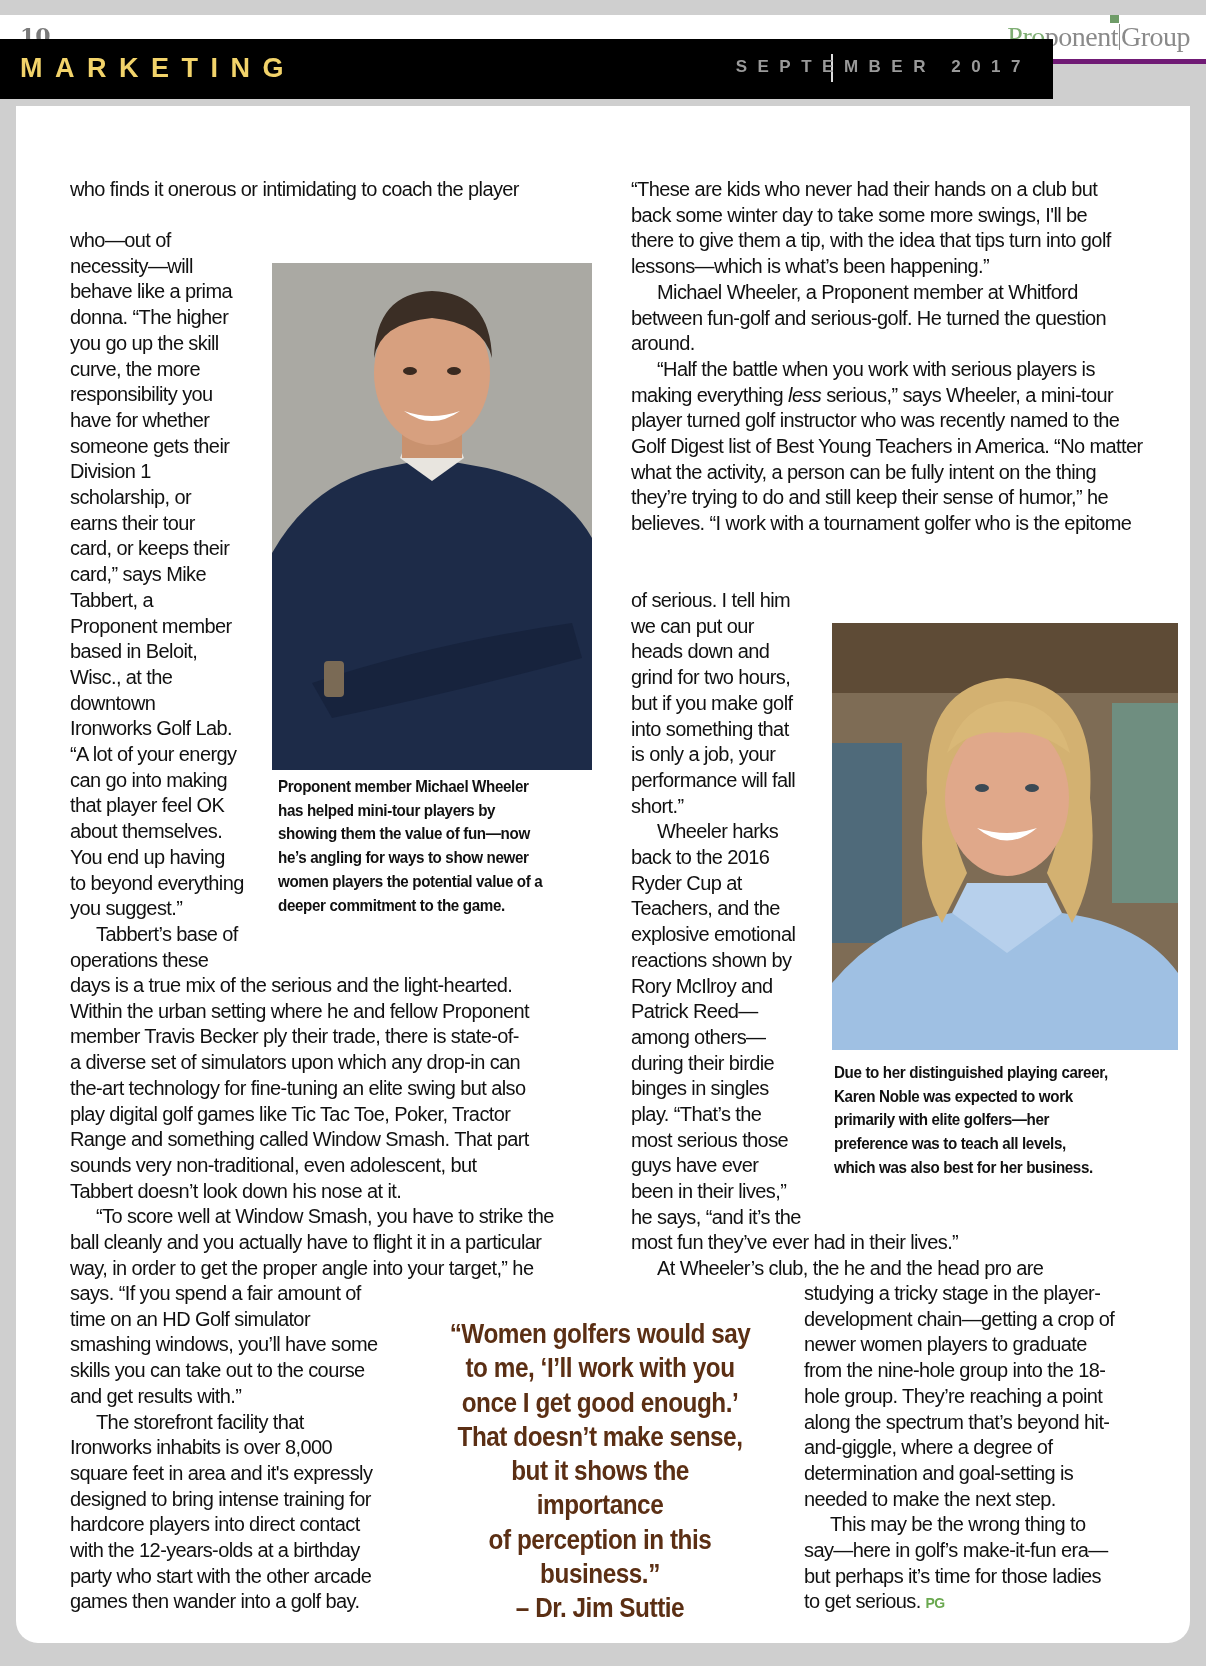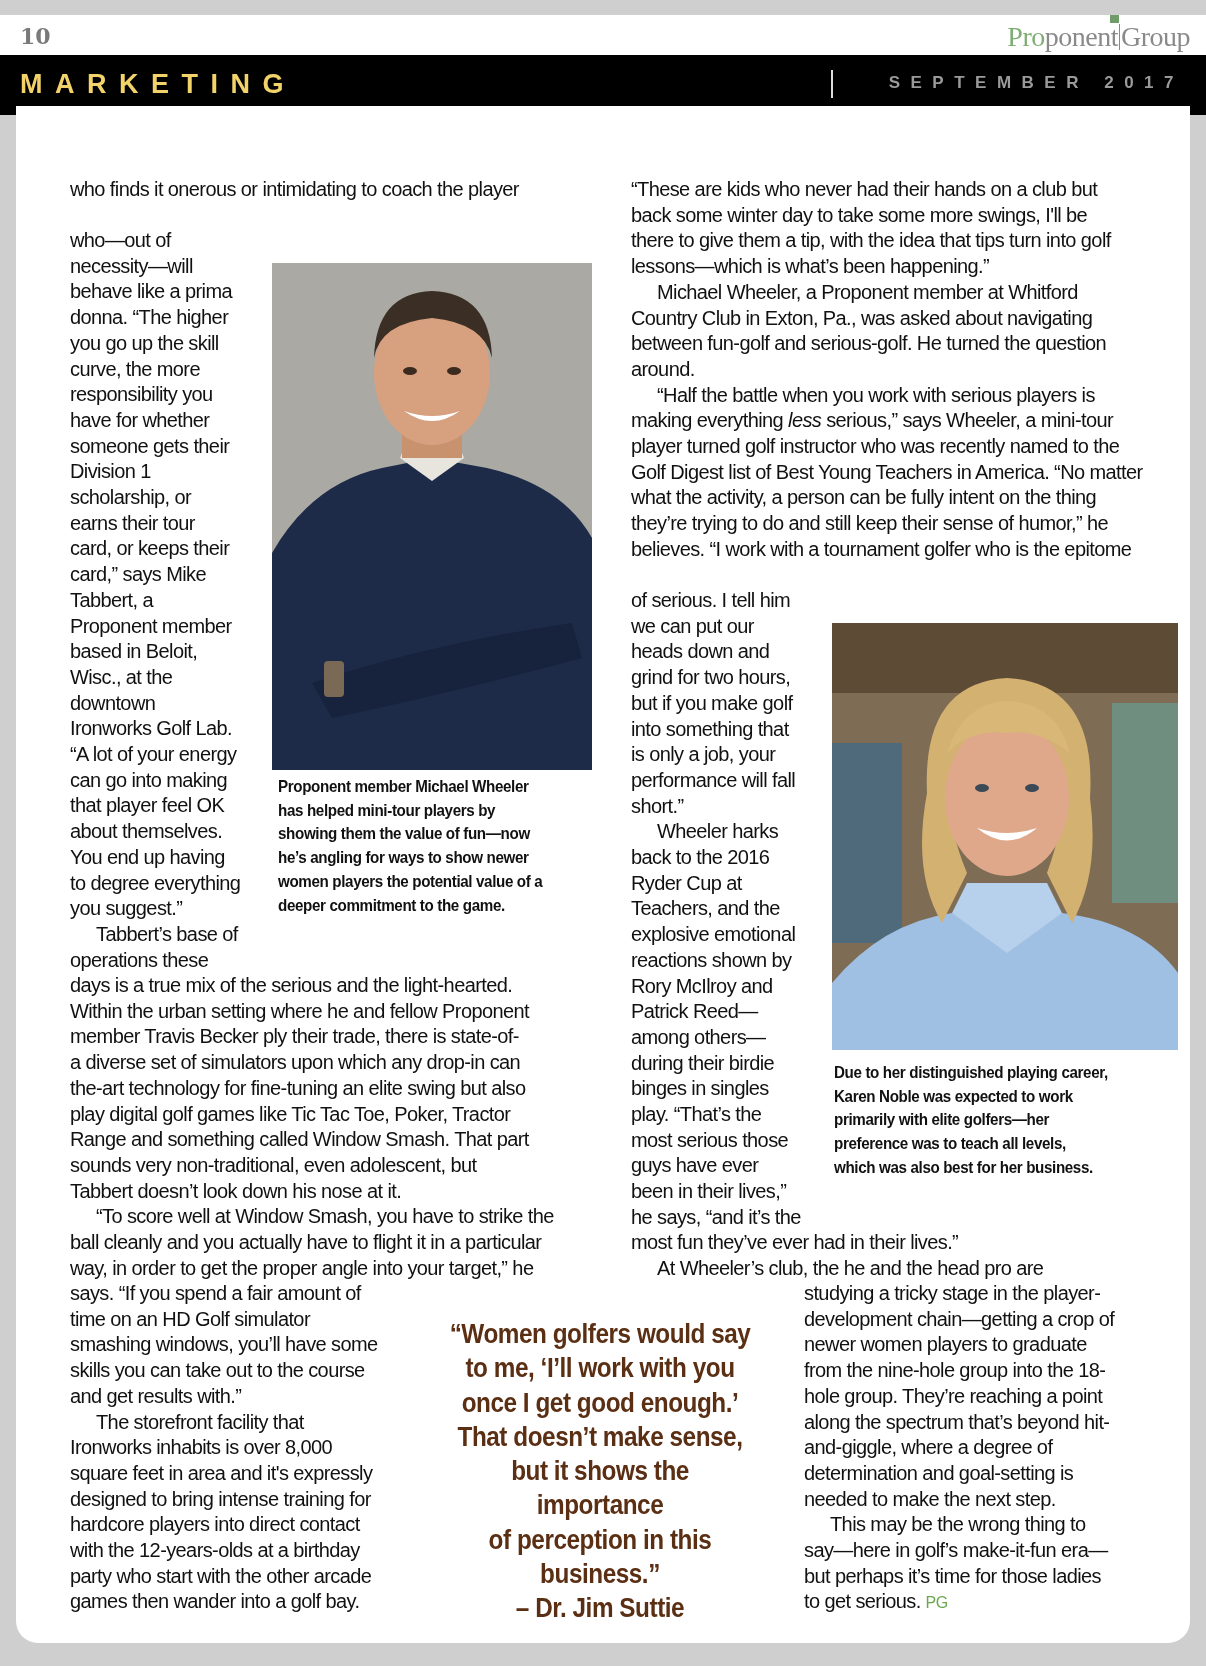--- a/index.html
+++ b/index.html
@@ -5,32 +5,32 @@
   html, body { margin:0; padding:0; }
   body { width:1206px; height:1666px; background:#cfcfcf; position:relative; overflow:hidden; font-family:"Liberation Sans", sans-serif; }
   .topstrip { position:absolute; left:0; top:15px; width:1206px; height:44px; background:#ffffff; border-bottom:5px solid #701a75; }
   .pagenum { position:absolute; left:20px; top:8px; font-family:"DejaVu Serif", serif; font-weight:bold; font-size:22px; color:#7a7a7a; }
   .logo { position:absolute; right:16px; top:6px; font-family:"Liberation Serif", serif; font-size:28px; letter-spacing:-0.5px;margin-left:36px; }
   .logo .pro { color:#7fae74; }
   .logo .ponent { color:#8a8a8a; }
   .logo .sep { display:inline-block; width:1px; height:26px; background:#8a8a8a; vertical-align:-4px; margin:0 1px; }
   .logo .group { color:#8a8a8a; }
   .logo .flag { position:absolute; left:103px; top:-6px; width:9px; height:8px; background:#6f9c68; }
-  .banner { position:absolute; left:0; top:55px; width:1206px; height:60px; background:#000; }
+  .banner { position:absolute; left:0; top:39px; width:1053px; height:60px; background:#000; }
   .section { position:absolute; left:20px; top:14px; font-weight:bold; font-size:27px; letter-spacing:12.5px; color:#f2d36a; }
   .divider { position:absolute; left:831px; top:15px; width:2px; height:28px; background:#ddd; }
   .date { position:absolute; right:22px; top:18px; font-weight:bold; font-size:17px; letter-spacing:10.5px; color:#9a9a9a; }
   .paper { position:absolute; left:16px; top:106px; width:1174px; height:1537px; background:#fff; border-radius:0 0 22px 22px; }
   .txt { position:absolute; font-size:20px; line-height:25.7px; color:#111; letter-spacing:-0.6px; margin:0; white-space:nowrap; }
   .txt p { margin:0; }
   .ind { text-indent:26px; }
   .photo { position:absolute; overflow:hidden; }
   .caption { position:absolute; font-weight:bold; font-size:16.5px; line-height:23.7px; color:#111; letter-spacing:-0.4px; white-space:nowrap; font-family:"Liberation Sans", sans-serif; transform:scaleX(0.92); transform-origin:left top; }
   .pullquote { position:absolute; left:430px; top:1317px; width:340px; text-align:center; font-weight:bold; font-size:27px; line-height:34.3px; color:#5b2f14; letter-spacing:-0.5px; transform:scaleX(0.9); transform-origin:center top; }
-  .pg { color:#6aa84f; font-weight:normal; font-size:16px; }
+  .pg { color:#6aa84f; font-weight:bold; font-size:14px; }
 </style>
 </head>
 <body>
 
 <div class="topstrip">
   <div class="pagenum">10</div>
   <div class="logo">
     <span class="flag"></span>
     <span class="pro">Pro</span><span class="ponent">ponent</span><span class="sep"></span><span class="group">Group</span>
   </div>
@@ -67,21 +67,21 @@
   <p>Proponent member</p>
   <p>based in Beloit,</p>
   <p>Wisc., at the</p>
   <p>downtown</p>
   <p>Ironworks Golf Lab.</p>
   <p>“A lot of your energy</p>
   <p>can go into making</p>
   <p>that player feel OK</p>
   <p>about themselves.</p>
   <p>You end up having</p>
-  <p>to degree everything</p>
+  <p>to beyond everything</p>
   <p>you suggest.”</p>
   <p class="ind">Tabbert’s base of</p>
   <p>operations these</p>
 </div>
 
 <div class="txt" style="left:70px; top:973px;">
   <p>days is a true mix of the serious and the light-hearted.</p>
   <p>Within the urban setting where he and fellow Proponent</p>
   <p>member Travis Becker ply their trade, there is state-of-</p>
   <p>a diverse set of simulators upon which any drop-in can</p>
@@ -134,21 +134,20 @@
   <div>women players the potential value of a</div>
   <div>deeper commitment to the game.</div>
 </div>
 
 <div class="txt" style="left:631px; top:177px;">
   <p>“These are kids who never had their hands on a club but</p>
   <p>back some winter day to take some more swings, I'll be</p>
   <p>there to give them a tip, with the idea that tips turn into golf</p>
   <p>lessons—which is what’s been happening.”</p>
   <p class="ind">Michael Wheeler, a Proponent member at Whitford</p>
-  <p>Country Club in Exton, Pa., was asked about navigating</p>
   <p>between fun-golf and serious-golf. He turned the question</p>
   <p>around.</p>
   <p class="ind">“Half the battle when you work with serious players is</p>
   <p><span>making everything </span><i>less</i><span> serious,” says Wheeler, a mini-tour</span></p>
   <p>player turned golf instructor who was recently named to the</p>
   <p>Golf Digest list of Best Young Teachers in America. “No matter</p>
   <p>what the activity, a person can be fully intent on the thing</p>
   <p>they’re trying to do and still keep their sense of humor,” he</p>
   <p>believes. “I work with a tournament golfer who is the epitome</p>
 </div>

